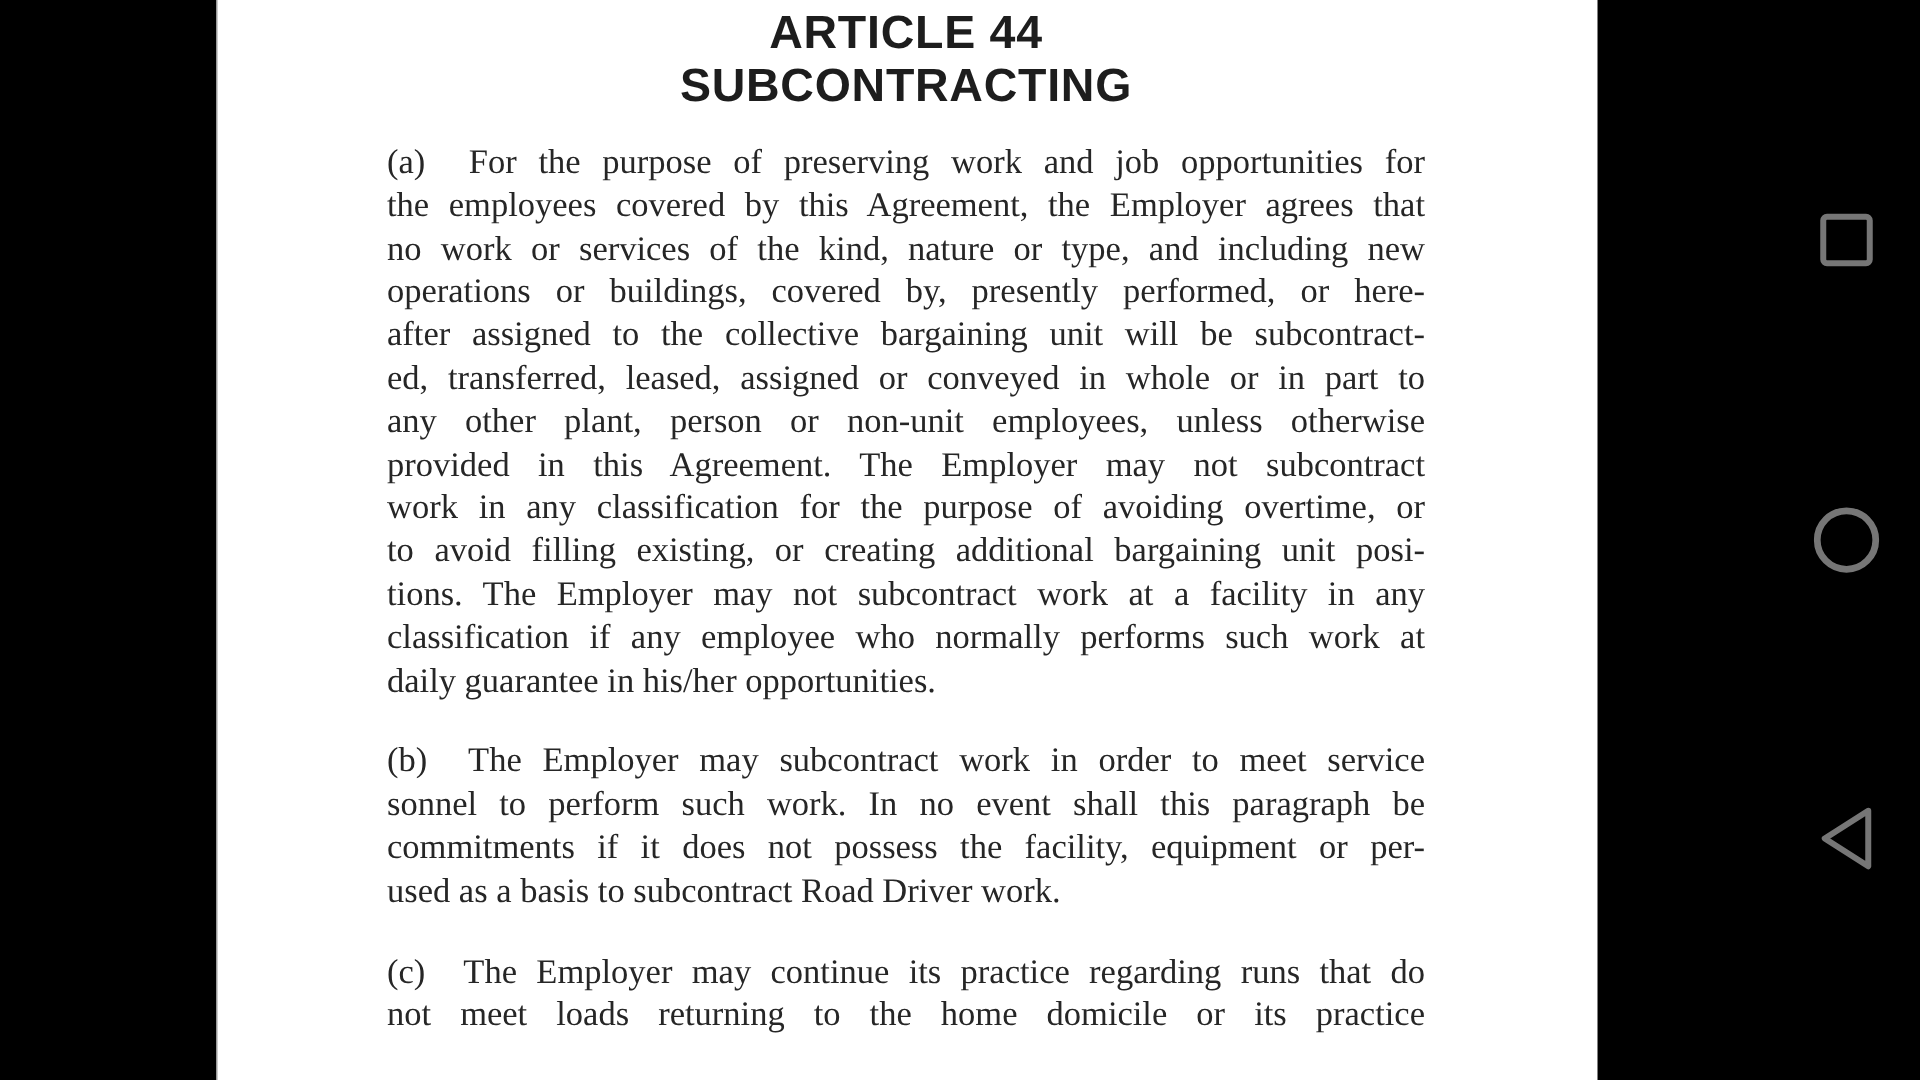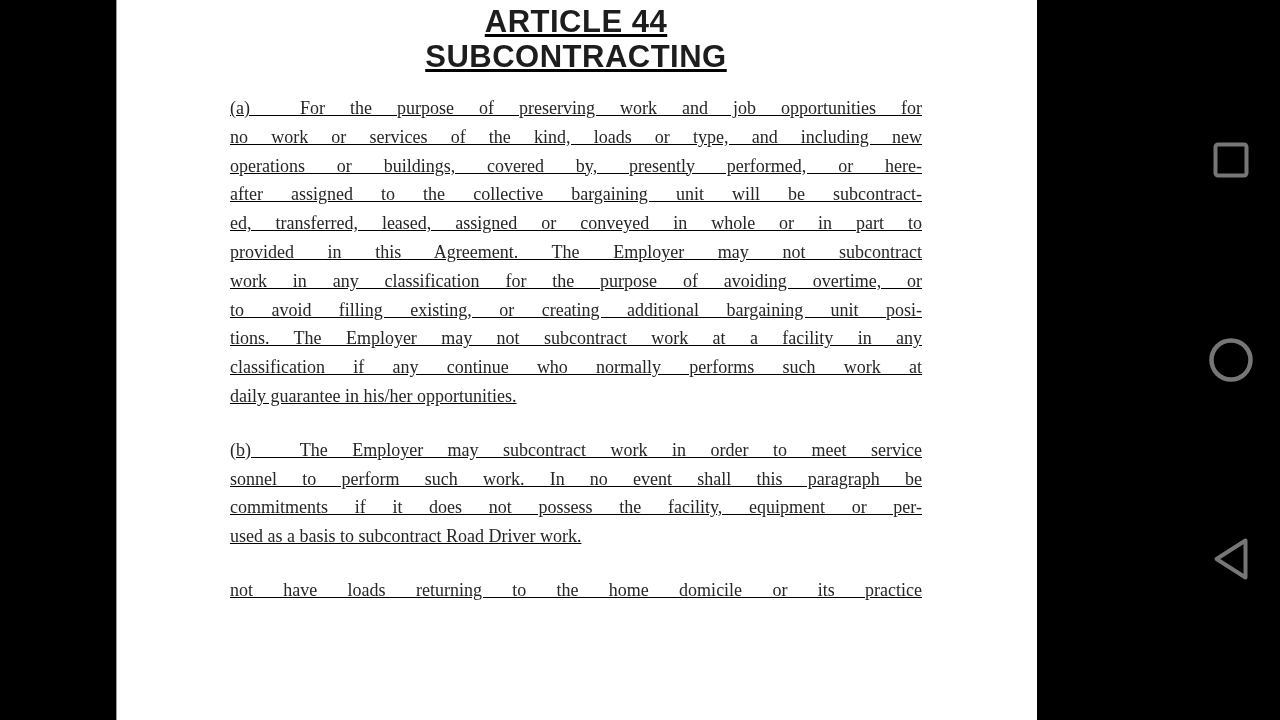--- a/index.html
+++ b/index.html
@@ -5,46 +5,45 @@
   html, body { margin: 0; padding: 0; }
   body {
     width: 1280px; height: 720px;
     background: var(--letterbox-bg, #000);
     position: relative;
     overflow: hidden;
     font-family: "Liberation Serif", serif;
   }
   .page {
     position: absolute;
-    left: 116px; top: 0;
+    left: 144px; top: 0;
     width: 921px; height: 720px;
     background: var(--page-bg, #fff);
     border-left: 1px solid var(--page-edge, #9a9a9a);
     box-sizing: border-box;
     overflow: hidden;
-    text-decoration: underline;
   }
   .doc {
     margin-left: 113px;
     width: 692px;
     padding-top: 4px;
   }
   .doc-title {
     font-family: "Liberation Sans", sans-serif;
     font-weight: bold;
     font-size: 31px;
     line-height: 35px;
     letter-spacing: 0.5px;
     text-align: center;
     color: var(--title-color, #1d1d1d);
     margin-bottom: 20px;
   }
   .para { margin-bottom: 25px; }
   .line {
-    font-size: 18px;
+    font-size: 23px;
     line-height: 28.8px;
     color: var(--body-color, #262626);
     text-align: justify;
     text-align-last: justify;
     white-space: normal;
   }
   .line.last-left { text-align-last: left; }
   .nav-btn {
     position: absolute;
     background: transparent;
@@ -63,39 +62,42 @@
 
 <div class="page">
   <div class="doc">
     <div class="doc-title">
       <div>ARTICLE 44</div>
       <div>SUBCONTRACTING</div>
     </div>
     <div>
         <div class="para">
           <div class="line">(a)&nbsp; For the purpose of preserving work and job opportunities for</div>
-          <div class="line">no work or services of the kind, loads or type, and including new</div>
+          <div class="line">the employees covered by this Agreement, the Employer agrees that</div>
+          <div class="line">no work or services of the kind, nature or type, and including new</div>
           <div class="line">operations or buildings, covered by, presently performed, or here-</div>
           <div class="line">after assigned to the collective bargaining unit will be subcontract-</div>
           <div class="line">ed, transferred, leased, assigned or conveyed in whole or in part to</div>
+          <div class="line">any other plant, person or non-unit employees, unless otherwise</div>
           <div class="line">provided in this Agreement. The Employer may not subcontract</div>
           <div class="line">work in any classification for the purpose of avoiding overtime, or</div>
           <div class="line">to avoid filling existing, or creating additional bargaining unit posi-</div>
           <div class="line">tions. The Employer may not subcontract work at a facility in any</div>
-          <div class="line">classification if any continue who normally performs such work at</div>
+          <div class="line">classification if any employee who normally performs such work at</div>
           <div class="line last-left">daily guarantee in his/her opportunities.</div>
         </div>
         <div class="para">
           <div class="line">(b)&nbsp; The Employer may subcontract work in order to meet service</div>
           <div class="line">sonnel to perform such work. In no event shall this paragraph be</div>
           <div class="line">commitments if it does not possess the facility, equipment or per-</div>
           <div class="line last-left">used as a basis to subcontract Road Driver work.</div>
         </div>
         <div class="para">
-          <div class="line">not have loads returning to the home domicile or its practice</div>
+          <div class="line">(c)&nbsp; The Employer may continue its practice regarding runs that do</div>
+          <div class="line">not meet loads returning to the home domicile or its practice</div>
         </div>
       </div>
   </div>
 </div>
 
 <button class="nav-btn" id="btn-recents">
   <svg width="38" height="36" viewBox="0 0 38 36">
     <rect x="3.5" y="2.5" width="31" height="31" rx="2.5" fill="none" stroke="currentColor" stroke-width="4"></rect>
   </svg>
 </button>

